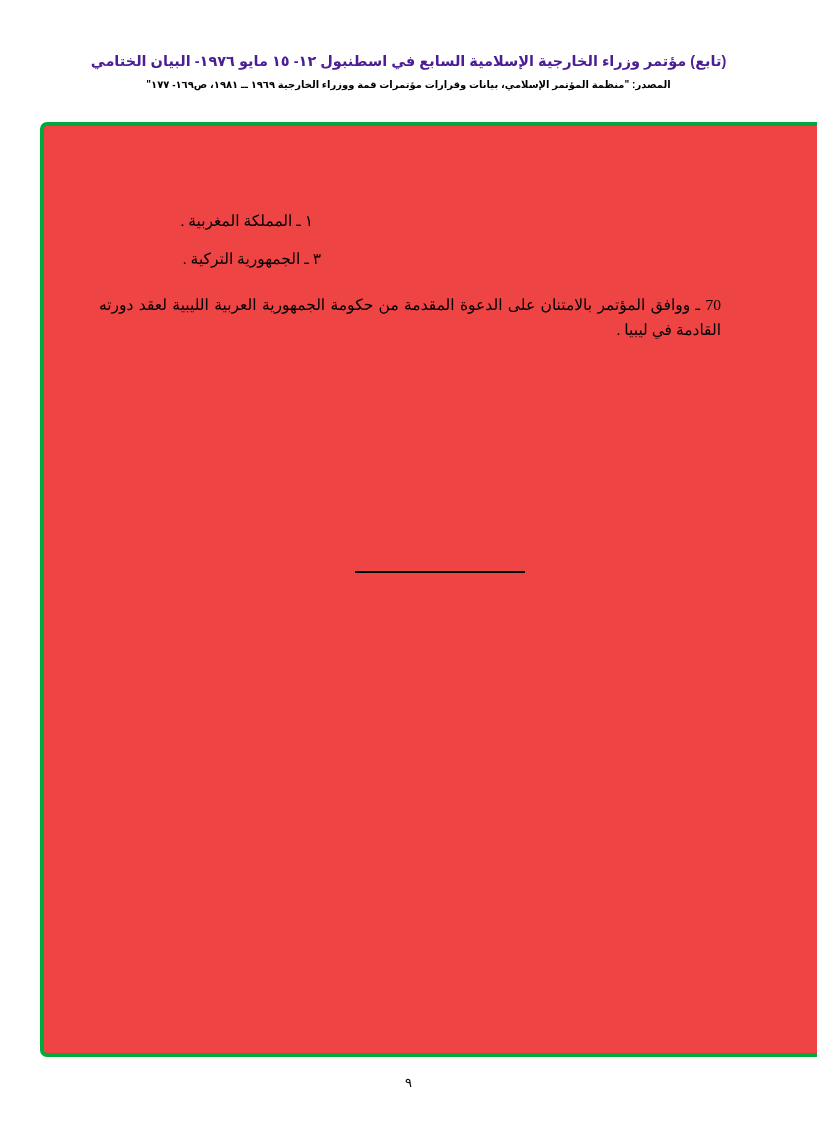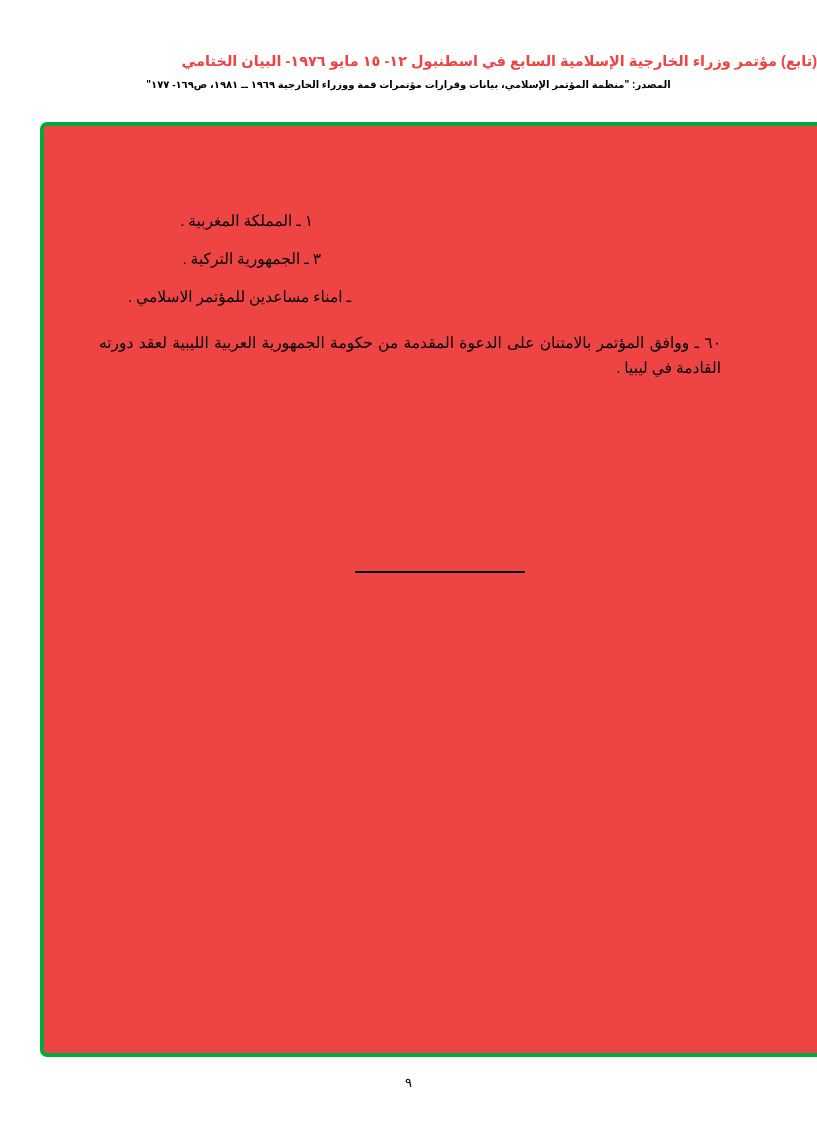--- a/index.html
+++ b/index.html
@@ -27,23 +27,22 @@
     left: 0;
     right: 0;
     text-align: center;
     direction: rtl;
   }
   .header-title {
     font-family: "Liberation Sans", "DejaVu Sans", sans-serif;
     font-weight: bold;
     font-size: 14.5px;
     letter-spacing: 0px;
-    color: #ef4444;
+    color: #4c1d95;
     line-height: 1.3;
-    text-align: right;
   }
   .header-source {
     margin-top: 7px;
     font-family: "Liberation Sans", "DejaVu Sans", sans-serif;
     font-weight: bold;
     font-size: 10px;
     color: #000;
     line-height: 1.3;
   }
   .frame {
@@ -118,23 +117,22 @@
     <div class="header-title">(تابع) مؤتمر وزراء الخارجية الإسلامية السابع في اسطنبول ١٢- ١٥ مايو ١٩٧٦- البيان الختامي</div>
     <div class="header-source">المصدر: "منظمة المؤتمر الإسلامي، بيانات وقرارات مؤتمرات قمة ووزراء الخارجية ١٩٦٩ ــ ١٩٨١، ص١٦٩- ١٧٧"</div>
   </div>
 
   <div class="frame">
 
     <div class="content">
 
       <div class="list-line indent-a">١ ـ المملكة المغربية .</div>
       <div class="list-line indent-c">٣ ـ الجمهورية التركية .</div>
-      <div class="list-line indent-d">ـ امناء مساعدين للمؤتمر الاسلامي .</div>
 
-      <div class="para">٦٠ ـ ووافق المؤتمر بالامتنان على الدعوة المقدمة من حكومة الجمهورية العربية الليبية لعقد دورته القادمة في ليبيا .</div>
+      <div class="para">70 ـ ووافق المؤتمر بالامتنان على الدعوة المقدمة من حكومة الجمهورية العربية الليبية لعقد دورته القادمة في ليبيا .</div>
 
     </div>
 
     <div class="rule">
       <div class="rule-line"></div>
     </div>
 
   </div>
 
   <div class="page-number">٩</div>

